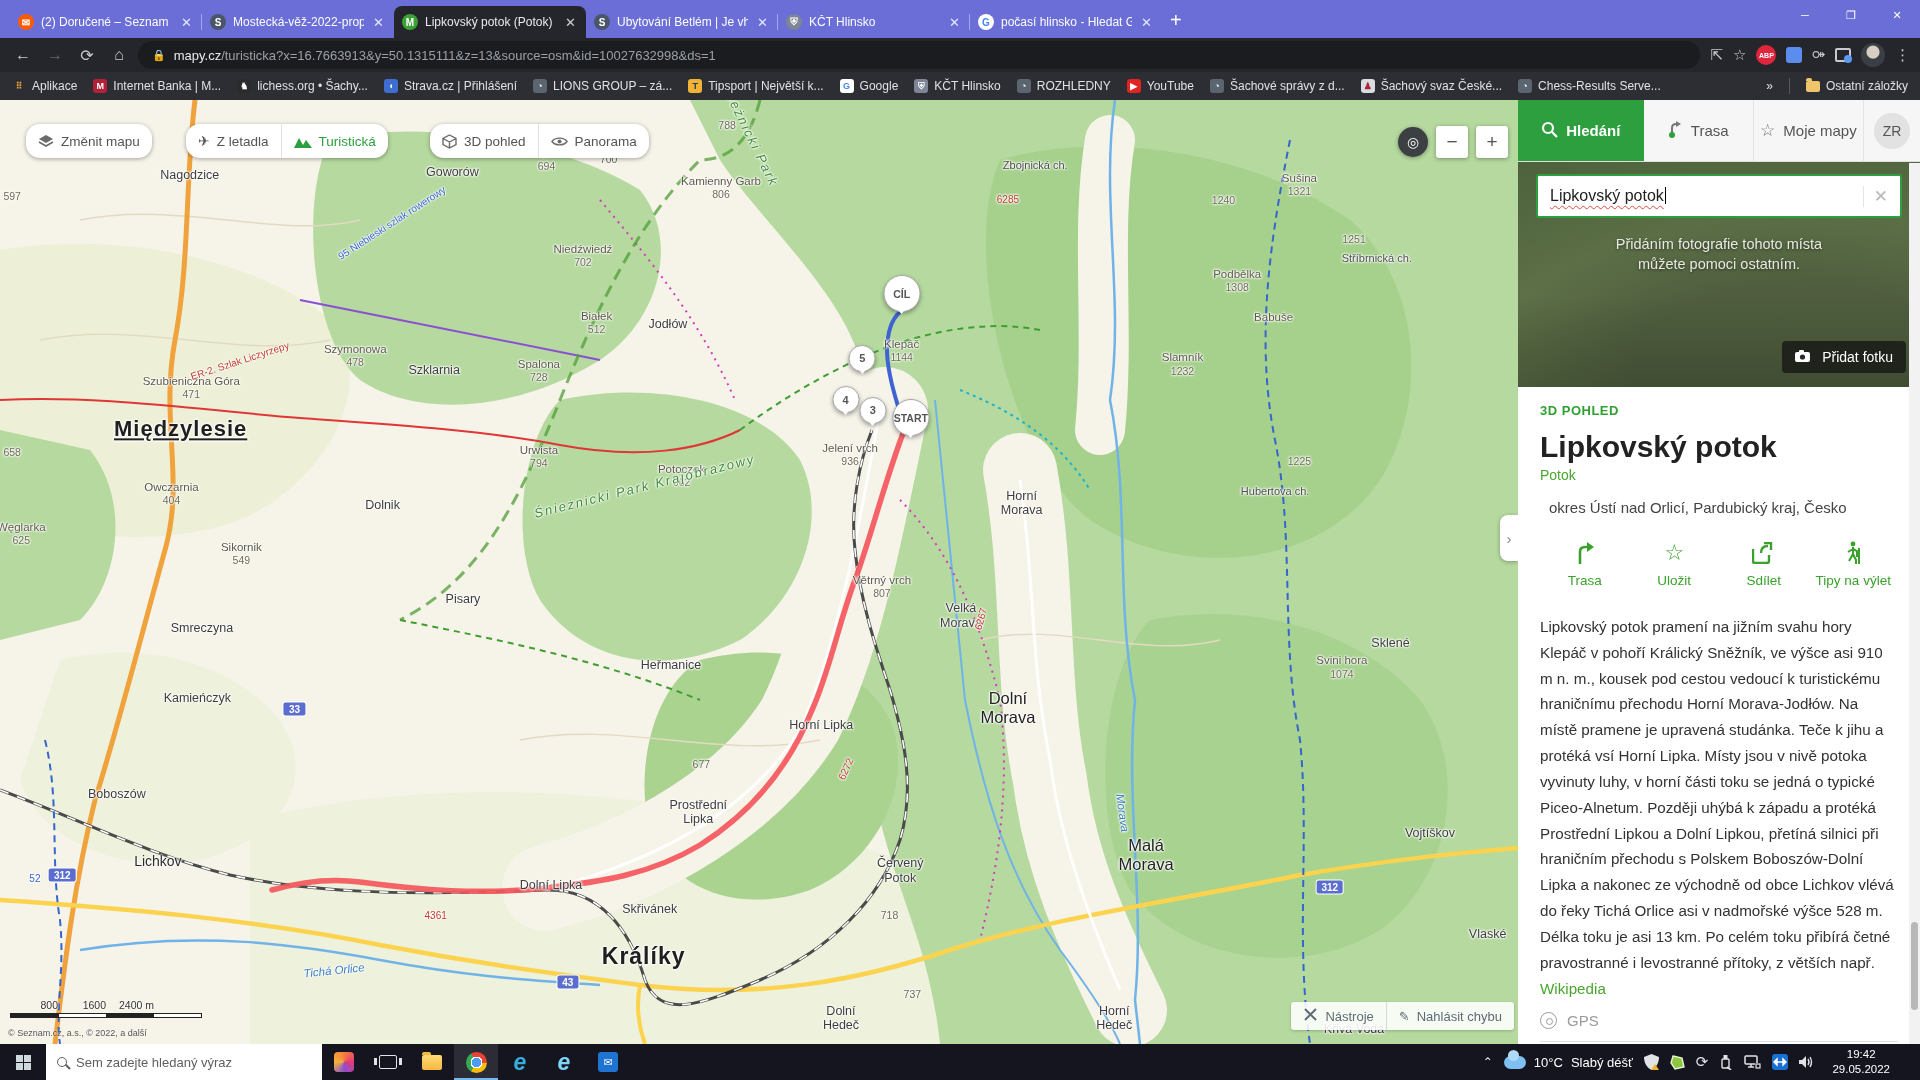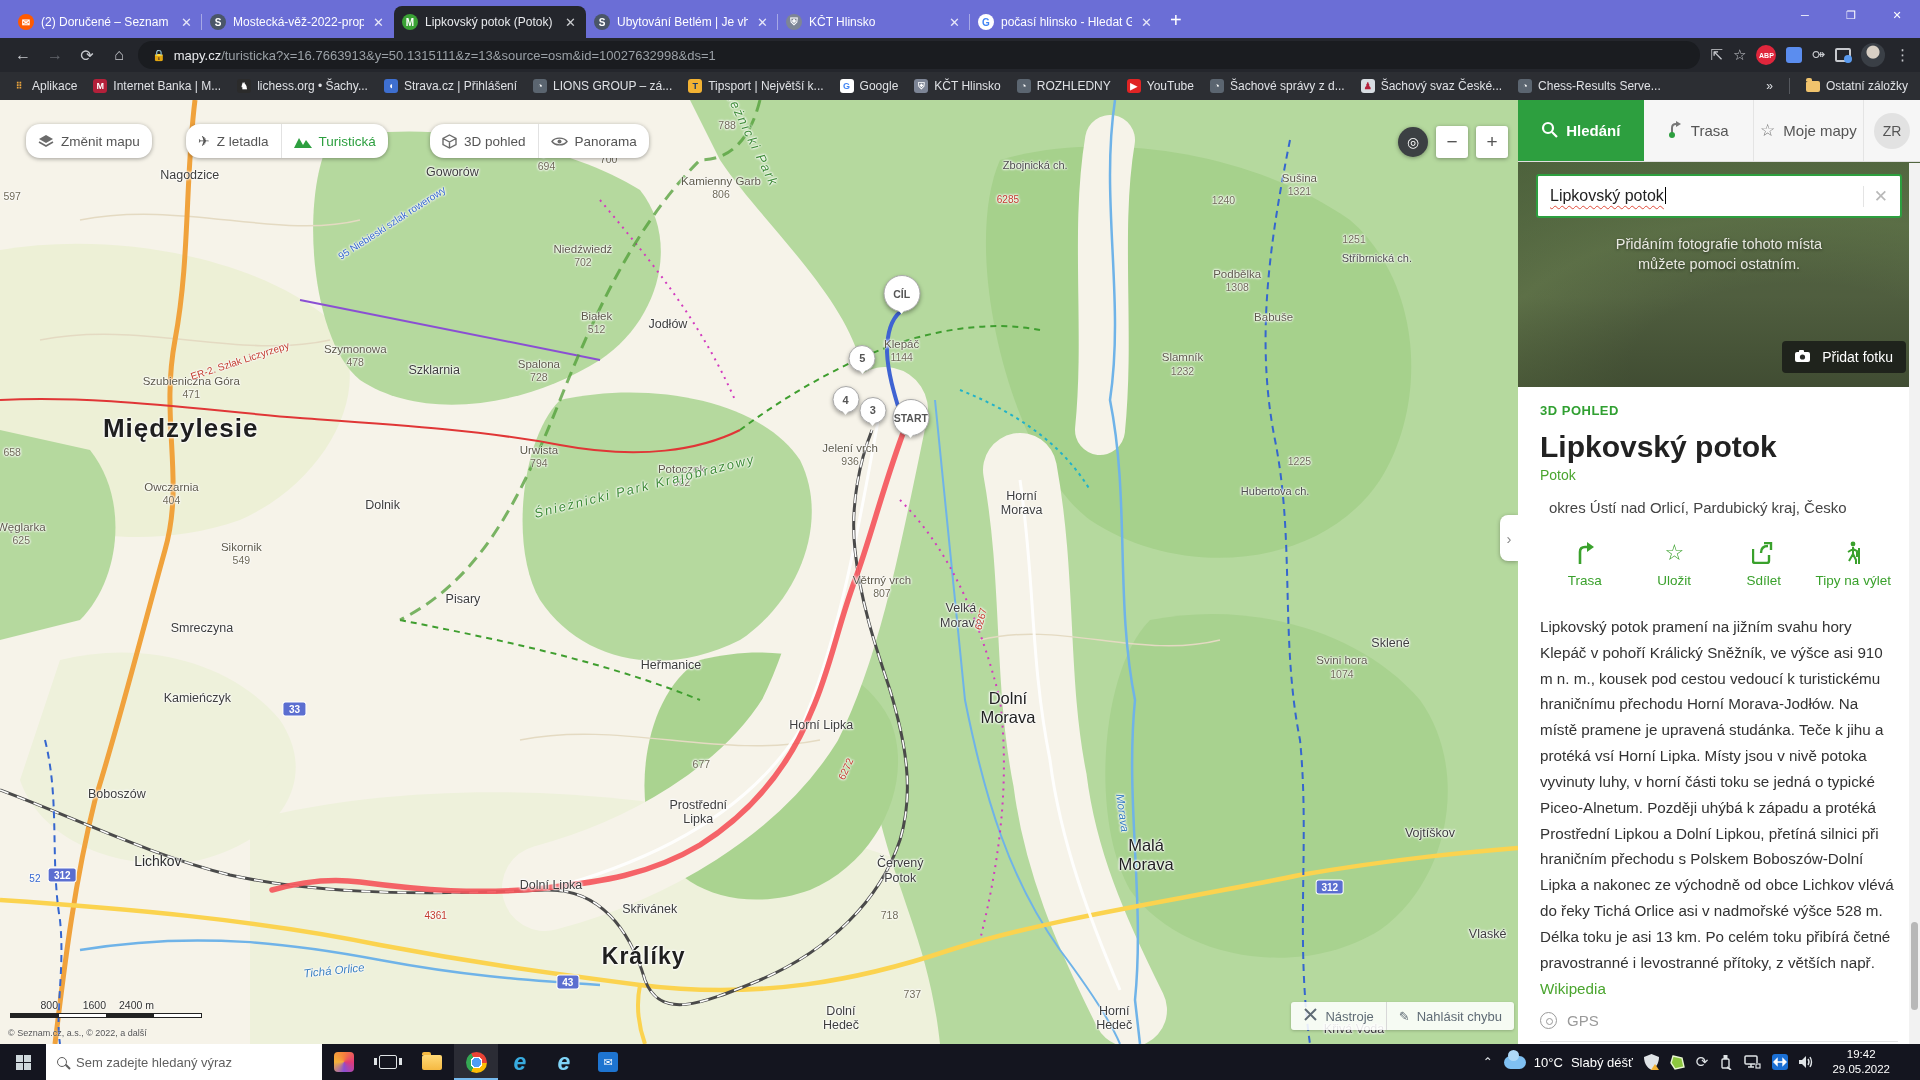--- a/index.html
+++ b/index.html
@@ -53,21 +53,21 @@
   
   .main { height:944px; display:flex; position:relative; }
   .map { position:relative; width:1518px; height:944px; overflow:hidden; background:#f7f4ec; }
   .map svg.art { position:absolute; inset:0; }
 
   
   .lbl { position:absolute; transform:translate(-50%,-50%); color:#3a3a3a; font-size:12.5px; text-align:center;
          white-space:pre-line; line-height:1.15; pointer-events:none;
          text-shadow:0 0 2px #fff,0 0 2px #fff,0 0 3px #fff,0 0 3px #fff; }
   .lbl .sub { font-size:10.5px; color:#6f6a58; }
-  .lbl.xl  { font-size:26px; font-weight:bold; color:#1f1f1f; letter-spacing:1px; }
+  .lbl.xl  { font-size:22px; font-weight:bold; color:#1f1f1f; letter-spacing:1px;text-decoration:underline; }
   .lbl.xl2 { font-size:23px; font-weight:bold; color:#1f1f1f; letter-spacing:1px; }
   .lbl.lg  { font-size:16.5px; color:#222; }
   .lbl.md  { font-size:14px; color:#2c2c2c; }
   .lbl.v   { font-size:12.5px; color:#3d3d3d; }
   .lbl.pk  { font-size:11.5px; color:#5d594a; }
   .lbl.el  { font-size:10.5px; color:#6f6a58; }
   .lbl.hut { font-size:11px; color:#4c4c4c; }
   .lbl.river { font-size:11.5px; font-style:italic; color:#3a7fc1; }
   .lbl.park { font-size:13px; font-style:italic; color:#3e8c37; letter-spacing:2px; }
   .lbl.tl-red { font-size:10px; color:#c23a2e; }

